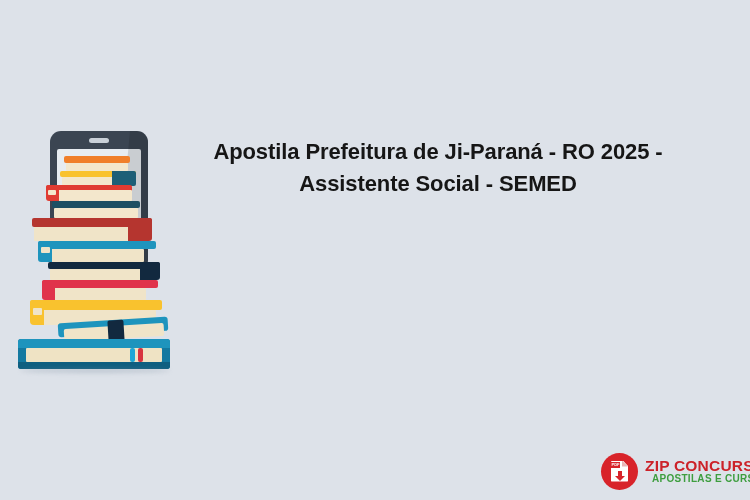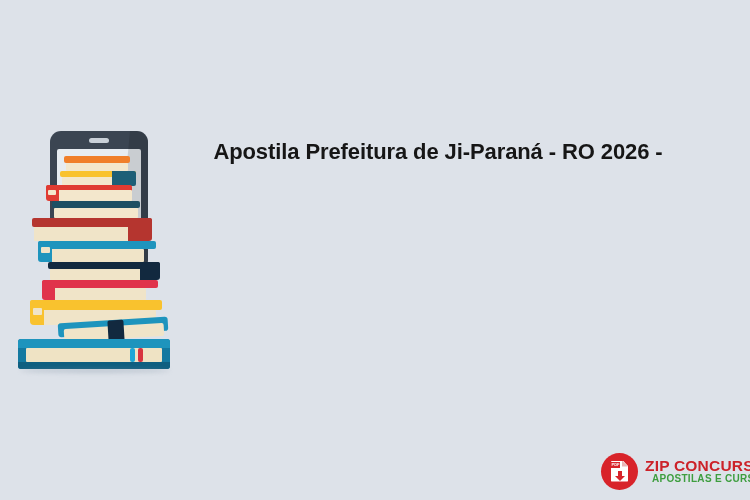--- a/index.html
+++ b/index.html
@@ -311,21 +311,22 @@
     <div class="book bk11t"></div>
     <div class="pages bk11p"></div>
     <div class="book bk11b"></div>
     <div class="book mark1"></div>
     <div class="book mark2"></div>
 
     <div class="shadow"></div>
   </div>
 
   <div class="title-block">
-    <div class="title-line">Apostila Prefeitura de Ji-Paraná - RO 2026 -</div>
+    <div class="title-line">Apostila Prefeitura de Ji-Paraná - RO 2025 -</div>
+    <div class="title-line">Assistente Social - SEMED</div>
   </div>
 
   <div class="brand">
     <div class="brand-mark">
       <div class="doc"></div>
       <div class="fold"></div>
       <div class="pdf-tag">PDF</div>
       <div class="arrow-stem"></div>
       <div class="arrow-head"></div>
     </div>

